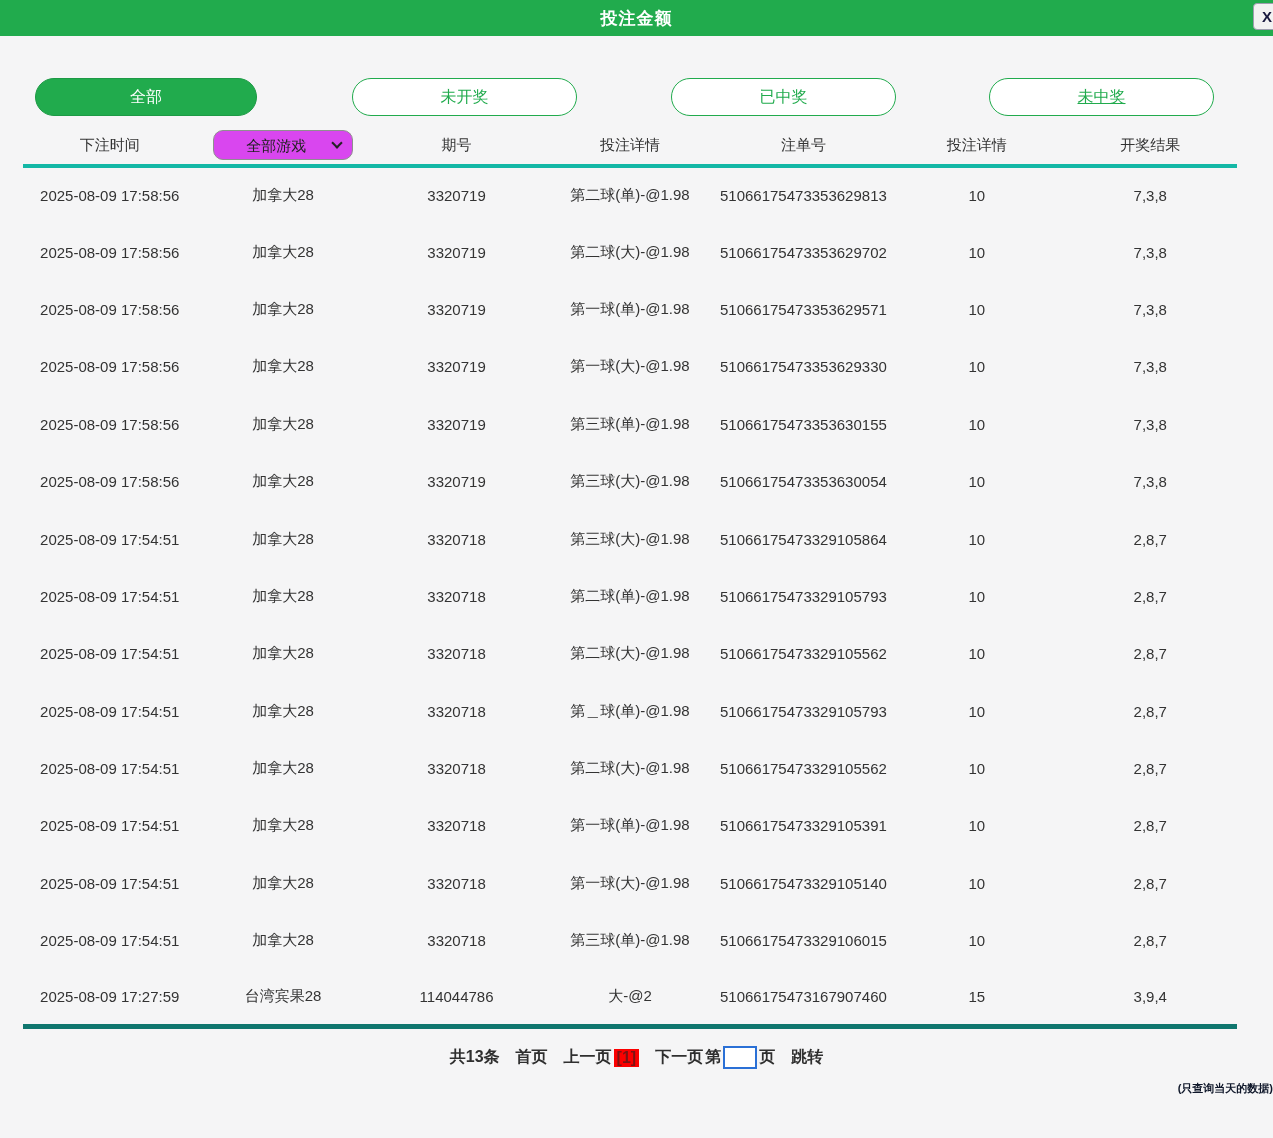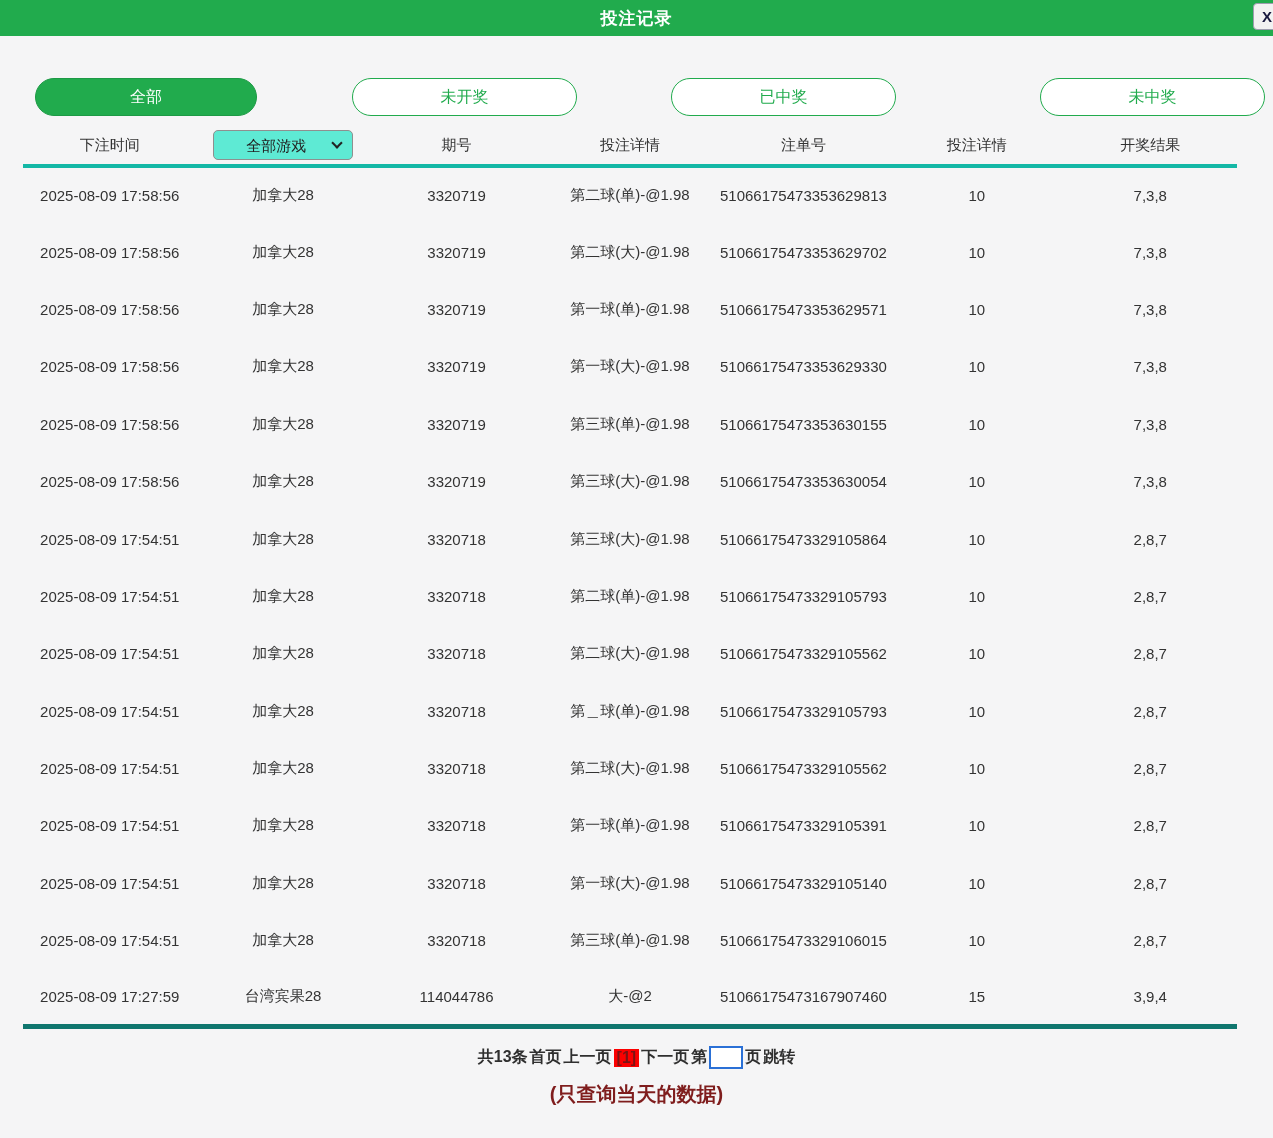--- a/index.html
+++ b/index.html
@@ -25,70 +25,70 @@
   .filters { position:relative; height:38px; margin-top:42px; }
   .pill {
     position:absolute; top:0; height:38px; border-radius:19px;
     font-size:16px; display:flex; align-items:center; justify-content:center;
     cursor:pointer; background:#ffffff; border:1px solid #21ab4d; color:#21ab4d;
   }
   .pill.active { background:#21ab4d; border-color:#1d9a45; color:#ffffff;text-align:right; }
   .pill-0 { left:35px;  width:222px; }
   .pill-1 { left:352px; width:225px; }
   .pill-2 { left:671px; width:225px; }
-  .pill-3 { left:1040px; width:225px; }
+  .pill-3 { left:989px; width:225px;text-decoration:underline; }
   
   table.records {
     margin:14px 0 0 23px; width:1214px; border-collapse:collapse; table-layout:fixed;
   }
   table.records th, table.records td {
     width:14.285%; text-align:center; vertical-align:middle;
     font-size:15px; color:#333333; font-weight:normal;
   }
   table.records thead th { height:34px; padding-bottom:4px; }
   table.records thead tr { border-bottom:4px solid #14b8a6; }
   table.records tbody td { height:57.4px; }
   table.records tbody tr:last-child { border-bottom:5px solid #0f766e; }
   td.red, .red { color:#ee1111; }
   
   .select-wrap { position:relative; display:inline-block; }
   .select-wrap select {
     appearance:none; -webkit-appearance:none; -moz-appearance:none;
-    width:140px; height:30px; background:#5eead4;
-    border:1px solid #8f8f8f; border-radius:5px;
+    width:140px; height:30px; background:#d946ef;
+    border:1px solid #8f8f8f; border-radius:10px;
     font-size:15px; color:#222; text-align:center; padding:0 24px 0 10px;
     font-family:"Liberation Sans","DejaVu Sans",sans-serif; cursor:pointer;
   }
   .select-chevron {
     position:absolute; right:12px; top:9px; width:8px; height:8px;
     border-right:2px solid #222; border-bottom:2px solid #222;
     transform:rotate(45deg); pointer-events:none;
   }
   
   .pagination {
     margin-top:17px; display:flex; align-items:center; justify-content:center;
     gap:2px; font-size:16px; font-weight:bold; color:#2f2f2f;
   }
-  .page-link { cursor:pointer; }
+  .page-link { cursor:pointer;margin-left:14px; }
   .page-current {
     background:#fb0000; color:#7c1414; padding:0 3px; font-weight:bold; cursor:default;
   }
   .page-input {
     width:34px; height:23px; border:2px solid #2a70d6; background:#ffffff;
     font-size:14px; text-align:center; outline:none;
   }
-  .note { margin-top:12px; text-align:center; font-size:20px; font-weight:bold; color:#7f1d1d; }
+  .note { margin-top:12px; text-align:right; font-size:11px; font-weight:bold; color:#0f172a; }
 </style>
 </head>
 <body>
 
 <div class="app">
 
   <div class="titlebar">
-    <span class="title">投注记录</span>
+    <span class="title">投注金额</span>
   </div>
   <button class="close-btn">X</button>
 
   <div class="filters">
     <div class="pill pill-0 active">全部</div>
     <div class="pill pill-1">未开奖</div>
     <div class="pill pill-2">已中奖</div>
     <div class="pill pill-3">未中奖</div>
   </div>
 

